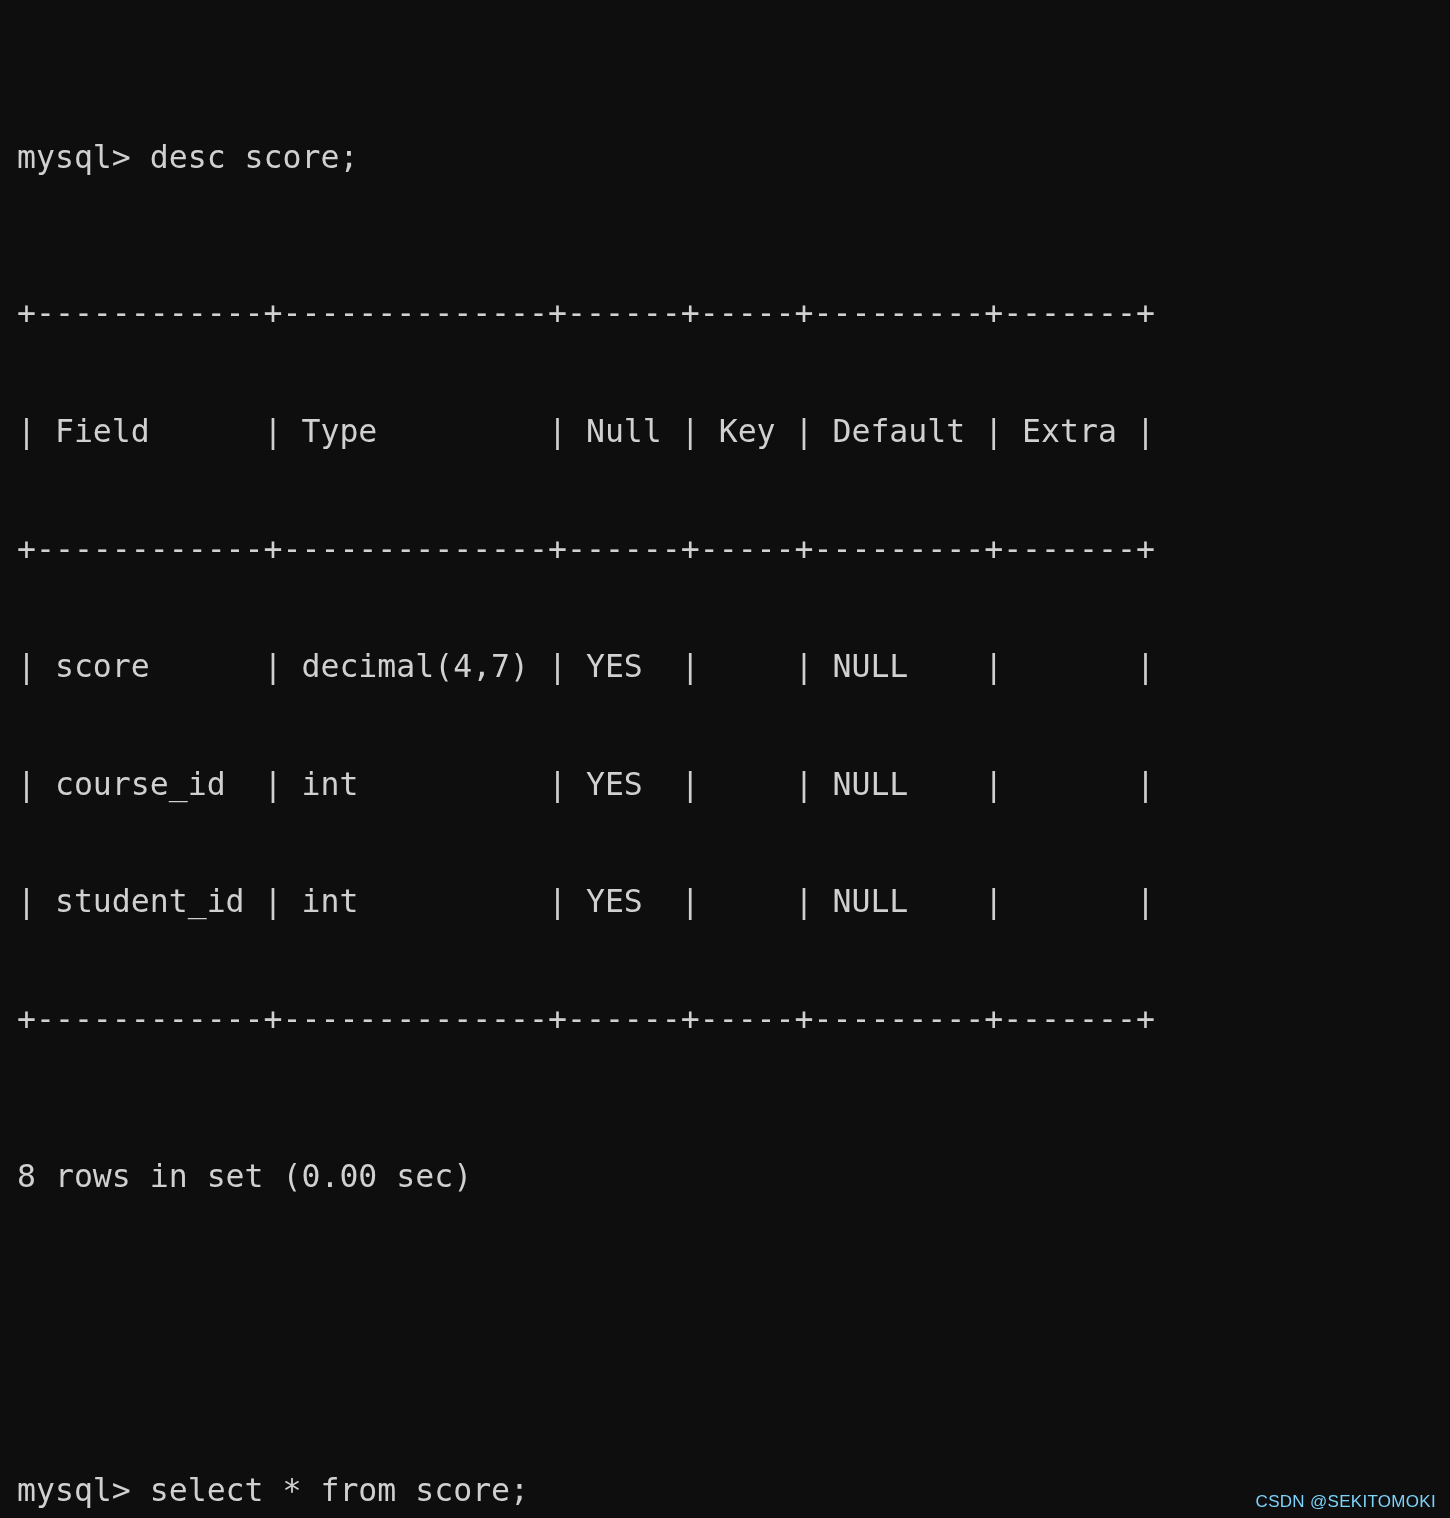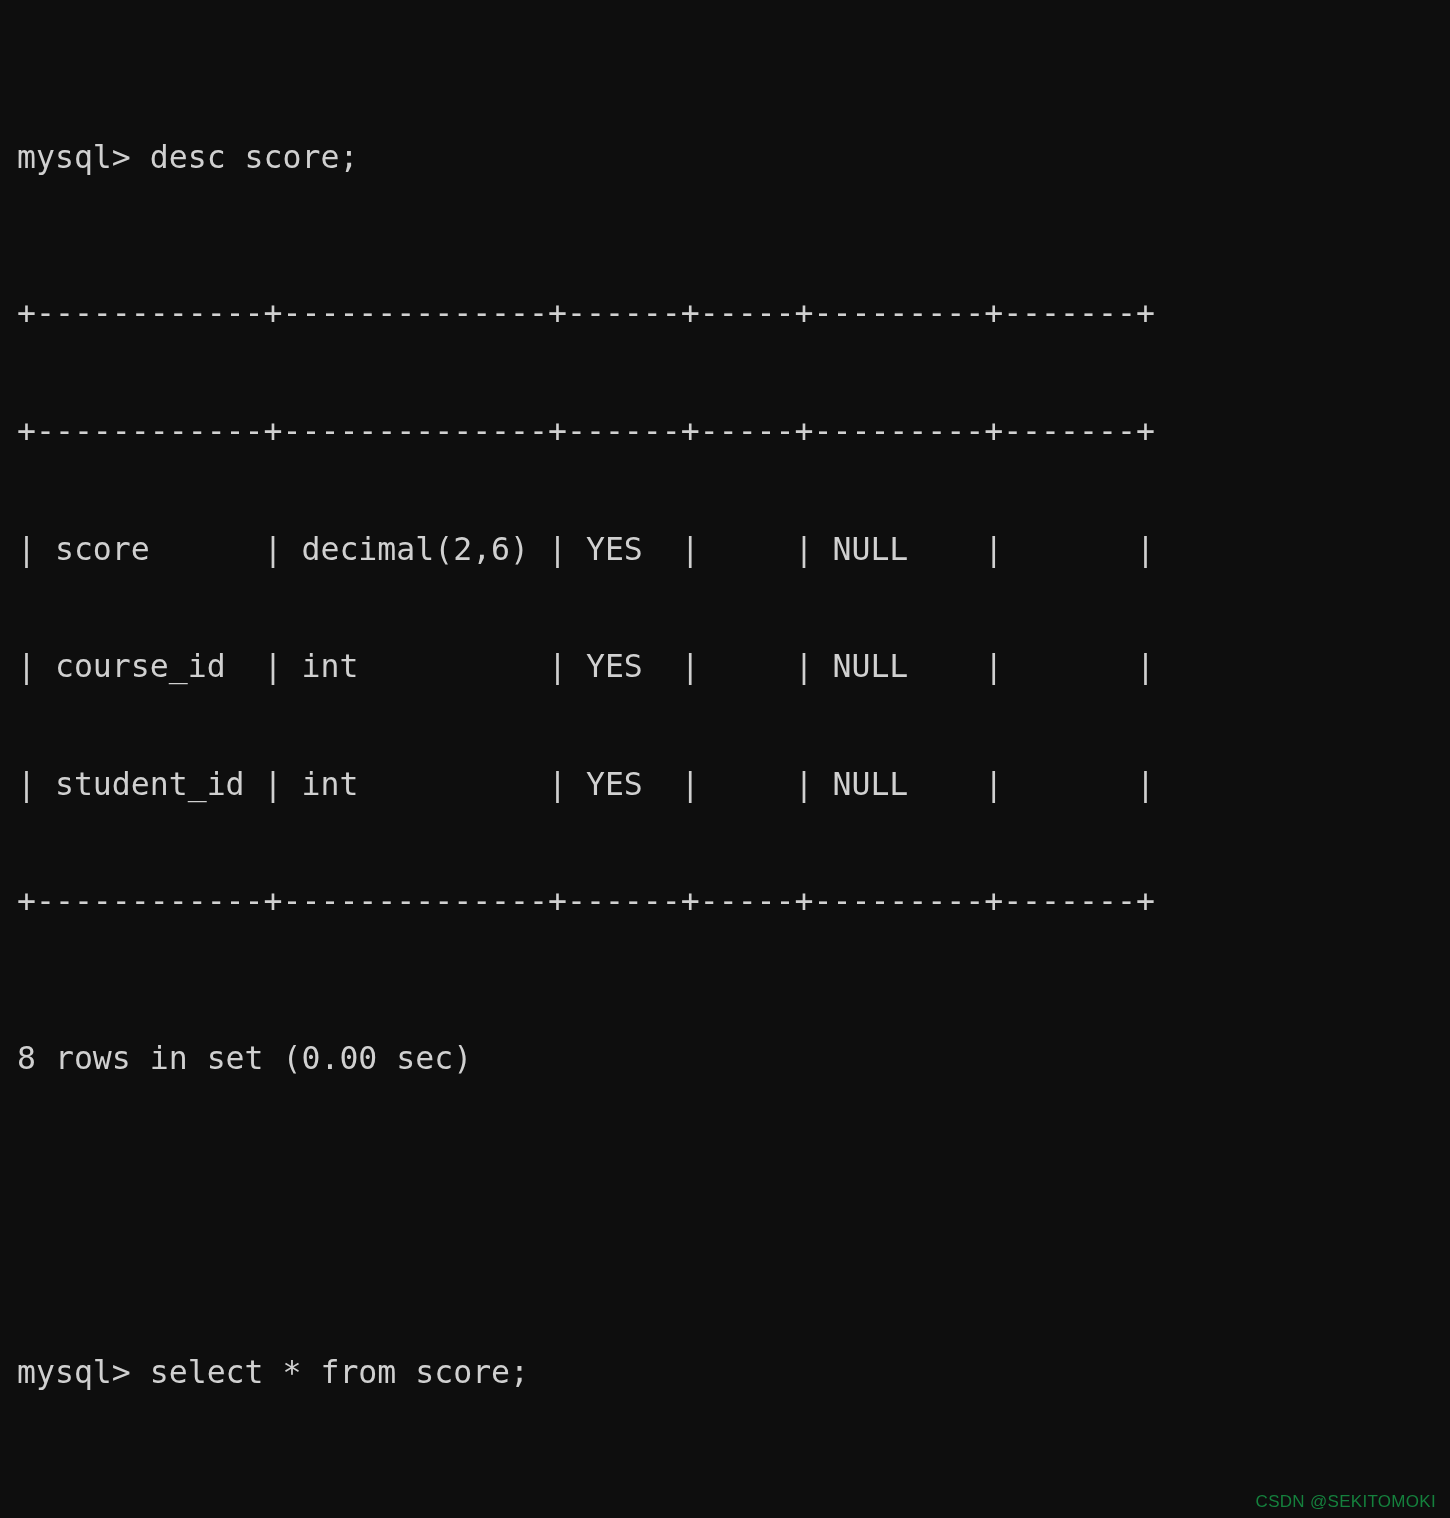--- a/index.html
+++ b/index.html
@@ -37,35 +37,36 @@
   .blank {
     min-height: 39.2px;
   }
   #watermark {
     position: absolute;
     right: 14px;
     bottom: 6px;
     font-family: "Liberation Sans", sans-serif;
     font-size: 17px;
     line-height: 20px;
-    color: #15803d;
+    color: #7dd3fc;
     letter-spacing: 0.3px;
     white-space: pre;
   }
 </style>
 </head>
 <body>
 
 <div id="terminal">
 
   <div class="line">mysql&gt; desc score;</div>
 
   <div class="line">+------------+--------------+------+-----+---------+-------+</div>
+  <div class="line">| Field      | Type         | Null | Key | Default | Extra |</div>
   <div class="line">+------------+--------------+------+-----+---------+-------+</div>
-  <div class="line">| score      | decimal(2,6) | YES  |     | NULL    |       |</div>
+  <div class="line">| score      | decimal(4,7) | YES  |     | NULL    |       |</div>
   <div class="line">| course_id  | int          | YES  |     | NULL    |       |</div>
   <div class="line">| student_id | int          | YES  |     | NULL    |       |</div>
   <div class="line">+------------+--------------+------+-----+---------+-------+</div>
 
   <div class="line">8 rows in set (0.00 sec)</div>
 
   <div class="line blank"> </div>
 
   <div class="line">mysql&gt; select * from score;</div>
 

